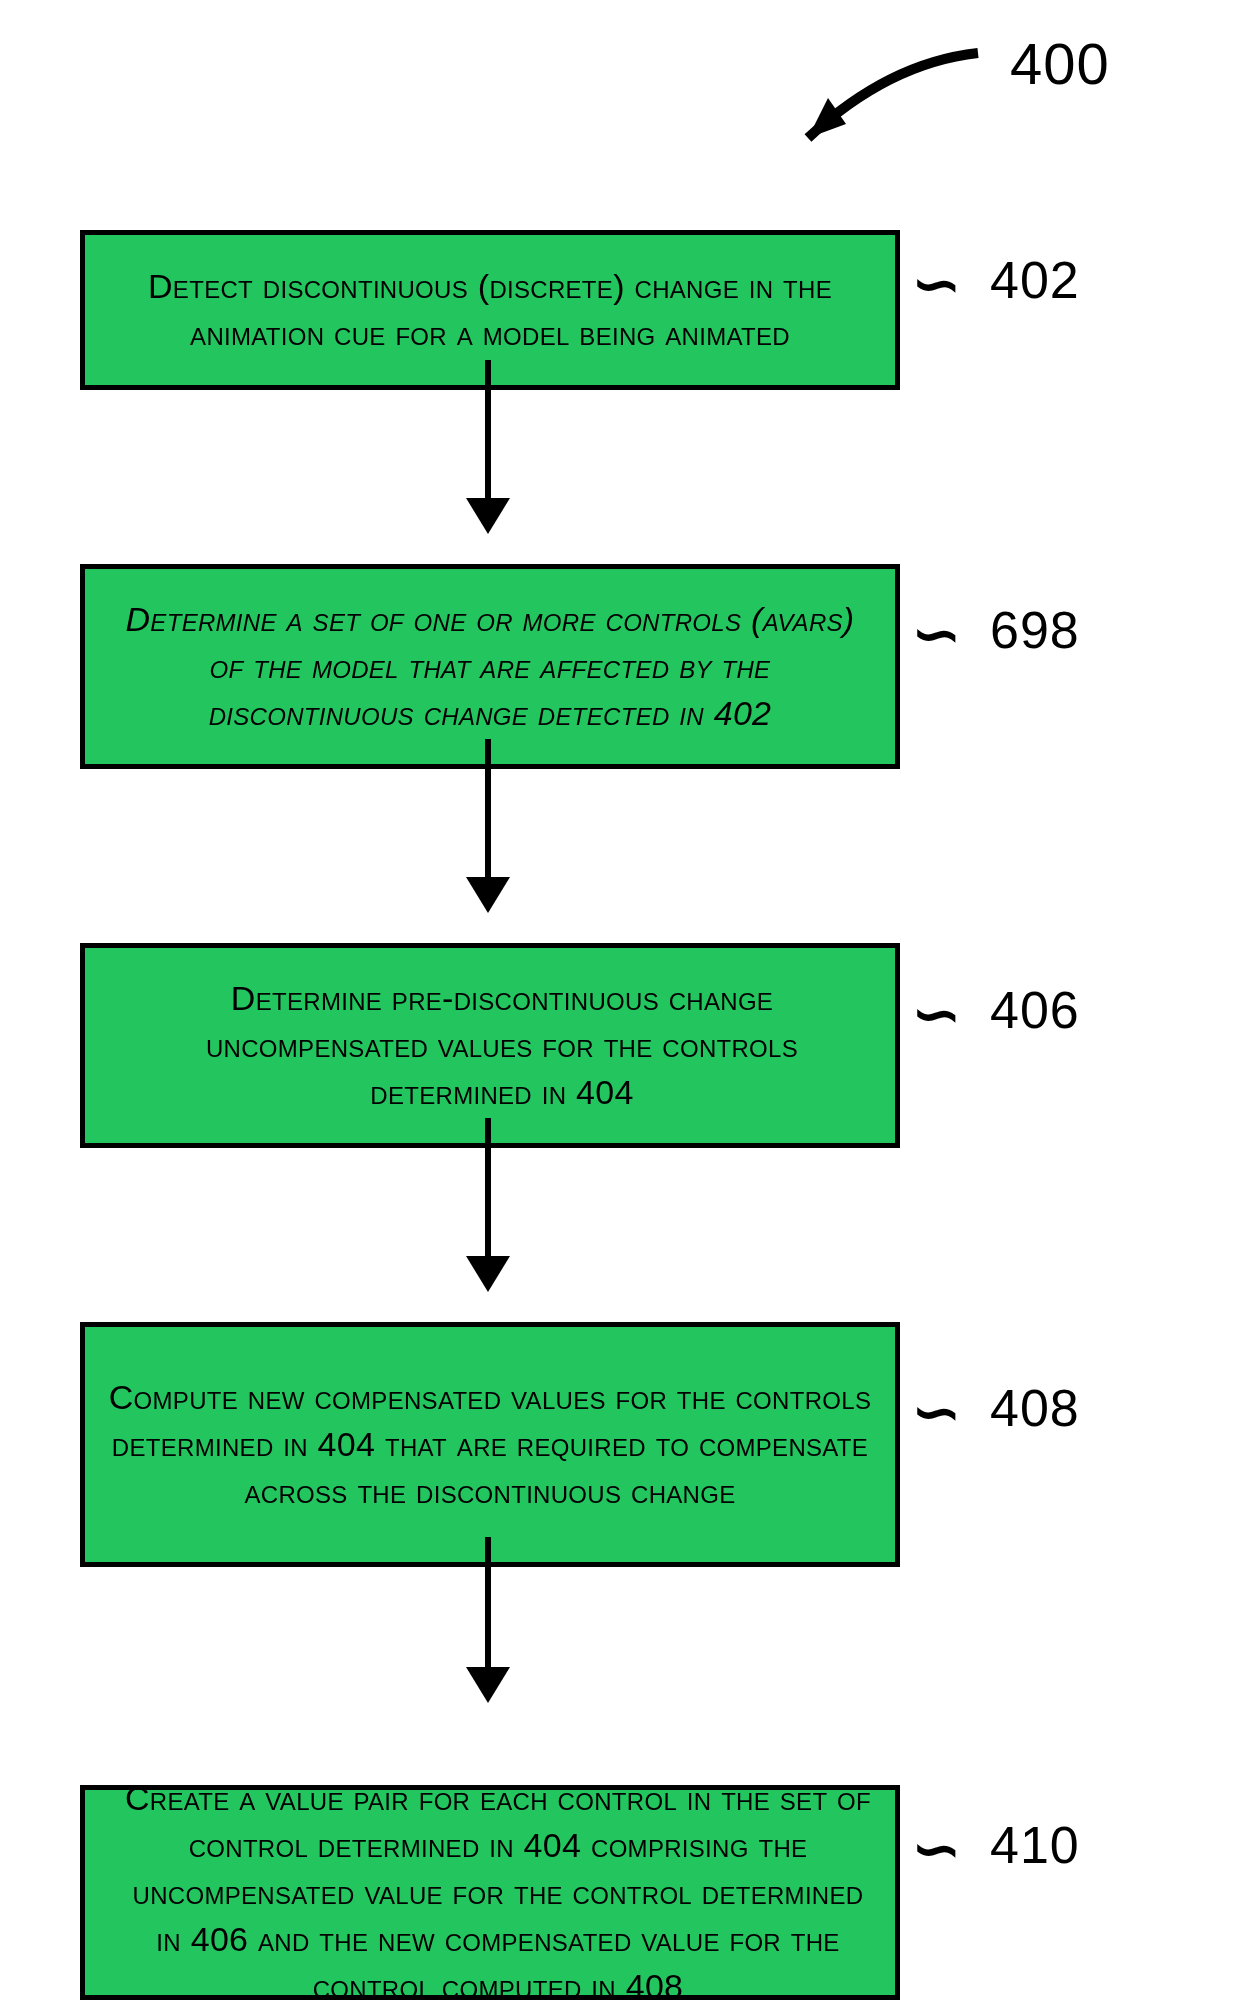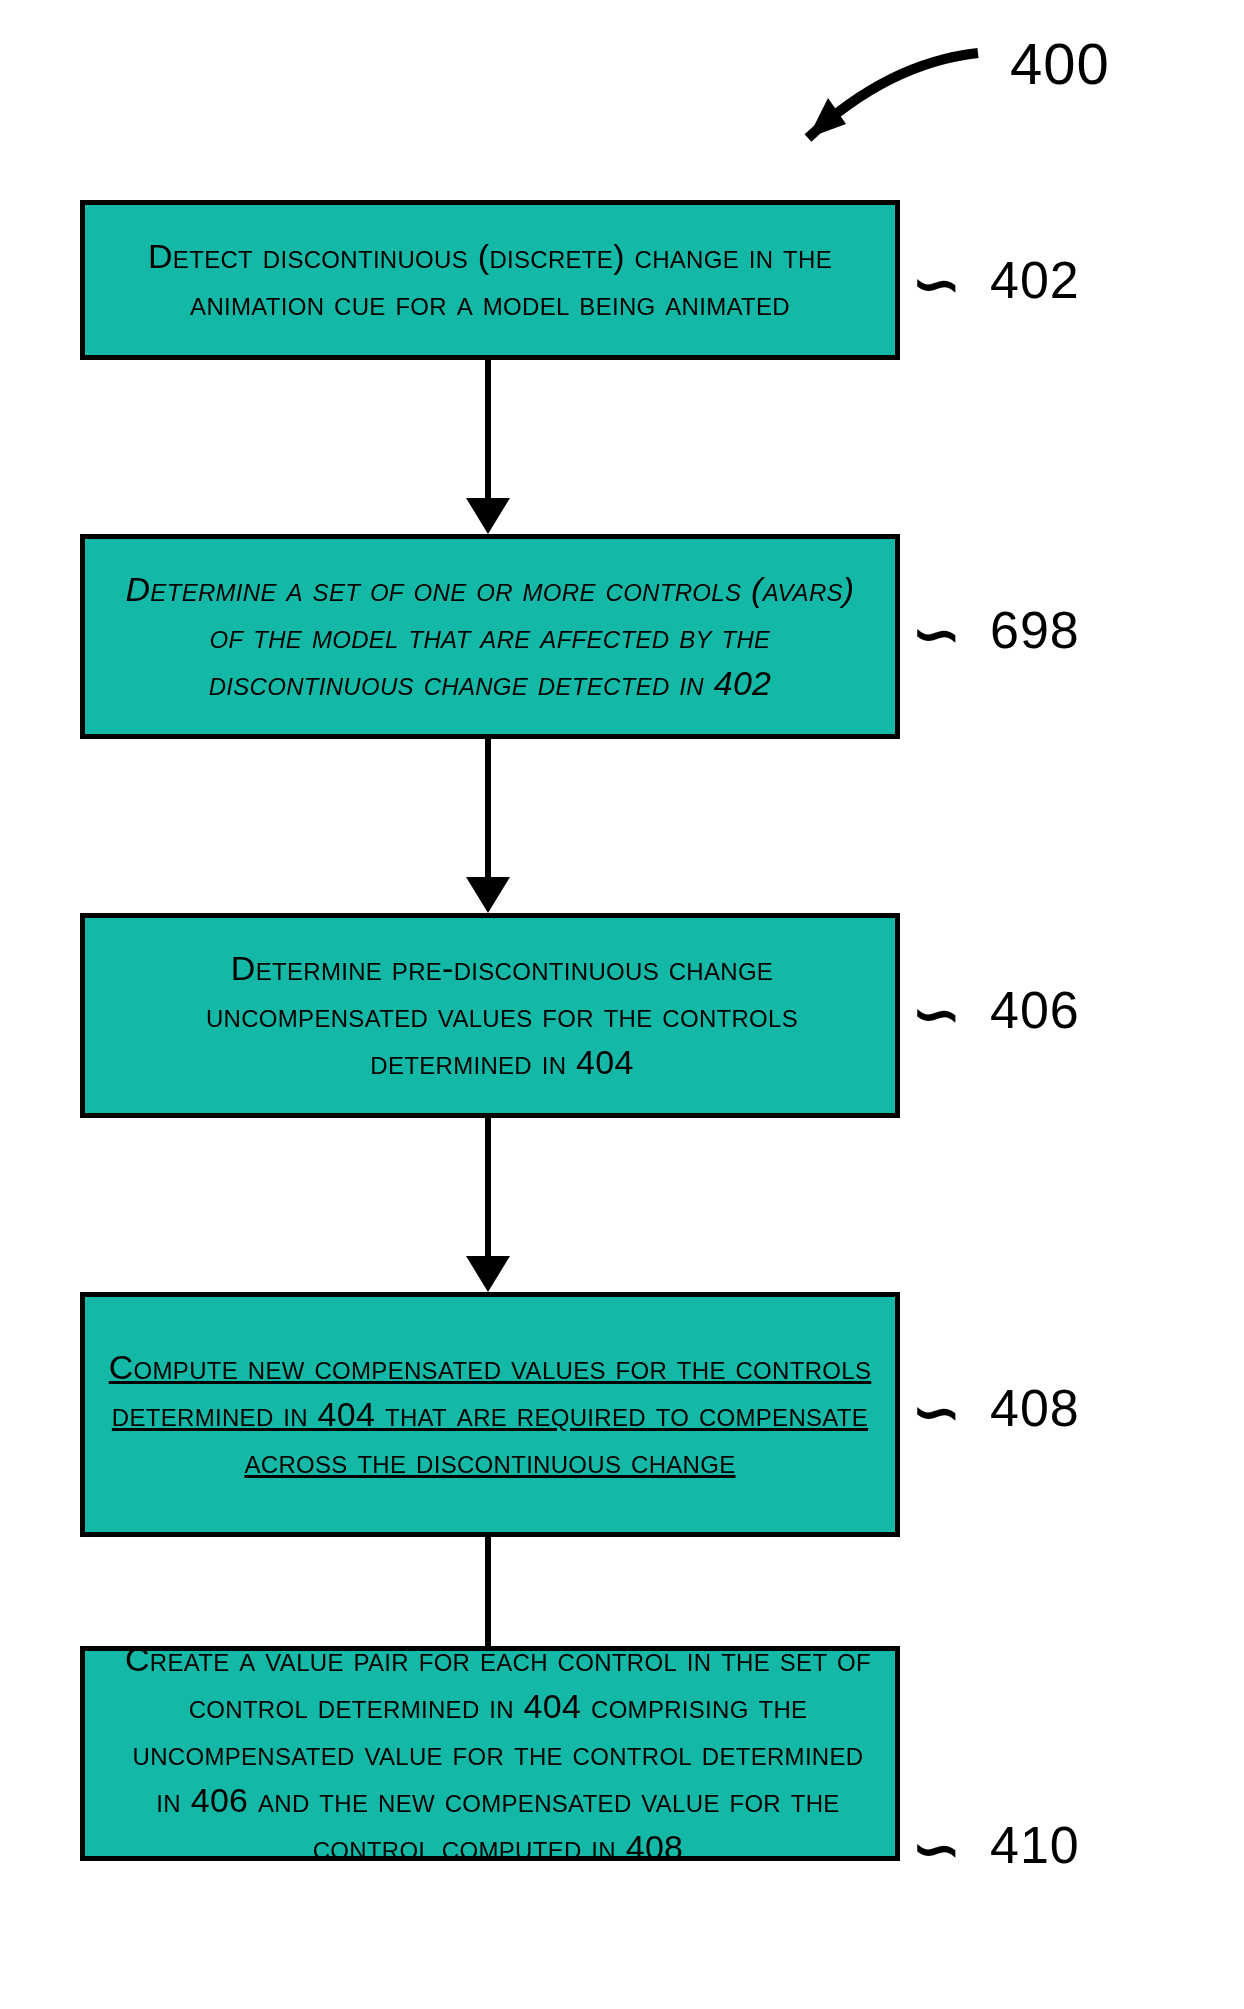--- a/index.html
+++ b/index.html
@@ -6,31 +6,32 @@
   body{
     width:1244px;
     height:2009px;
     position:relative;
     font-family:Arial,Helvetica,sans-serif;
     color:#000;
   }
   .box{
     position:absolute;
     border:5px solid #000;
-    background:#14b8a6;
+    background:#22c55e;
     display:flex;
     align-items:center;
     justify-content:center;
     text-align:center;
     padding:12px 20px;
     box-sizing:border-box;
     font-size:34px;
     line-height:1.38;
     font-variant:small-caps;
     letter-spacing:0.3px;
+    margin-top:30px;
   }
   .label{
     position:absolute;
     font-size:52px;
     letter-spacing:1px;
   }
   .main-label{
     font-size:58px;
   }
   .conn{
@@ -90,26 +91,26 @@
 
 <div class="box" style="left:80px;top:913px;width:820px;height:205px;padding-left:44px;">
   <span>Determine pre-discontinuous change uncompensated values for the controls determined in 404</span>
 </div>
 <span class="tilde" style="left:912px;top:980px;">∽</span>
 <div class="label" style="left:990px;top:980px;">406</div>
 
 <div class="conn" style="top:1118px;height:140px;"></div>
 <div class="arrowhead" style="top:1256px;"></div>
 
-<div class="box" style="left:80px;top:1292px;width:820px;height:245px;text-decoration:underline;">
+<div class="box" style="left:80px;top:1292px;width:820px;height:245px;">
   <span>Compute new compensated values for the controls determined in 404 that are required to compensate across the discontinuous change</span>
 </div>
 <span class="tilde" style="left:912px;top:1378px;">∽</span>
 <div class="label" style="left:990px;top:1378px;">408</div>
 
 <div class="conn" style="top:1537px;height:132px;"></div>
 <div class="arrowhead" style="top:1667px;"></div>
 
-<div class="box" style="left:80px;top:1646px;width:820px;height:215px;padding-left:36px;">
+<div class="box" style="left:80px;top:1755px;width:820px;height:215px;padding-left:36px;">
   <span>Create a value pair for each control in the set of control determined in 404 comprising the uncompensated value for the control determined in 406 and the new compensated value for the control computed in 408</span>
 </div>
 <span class="tilde" style="left:912px;top:1815px;">∽</span>
 <div class="label" style="left:990px;top:1815px;">410</div>
 
 </body></html>

